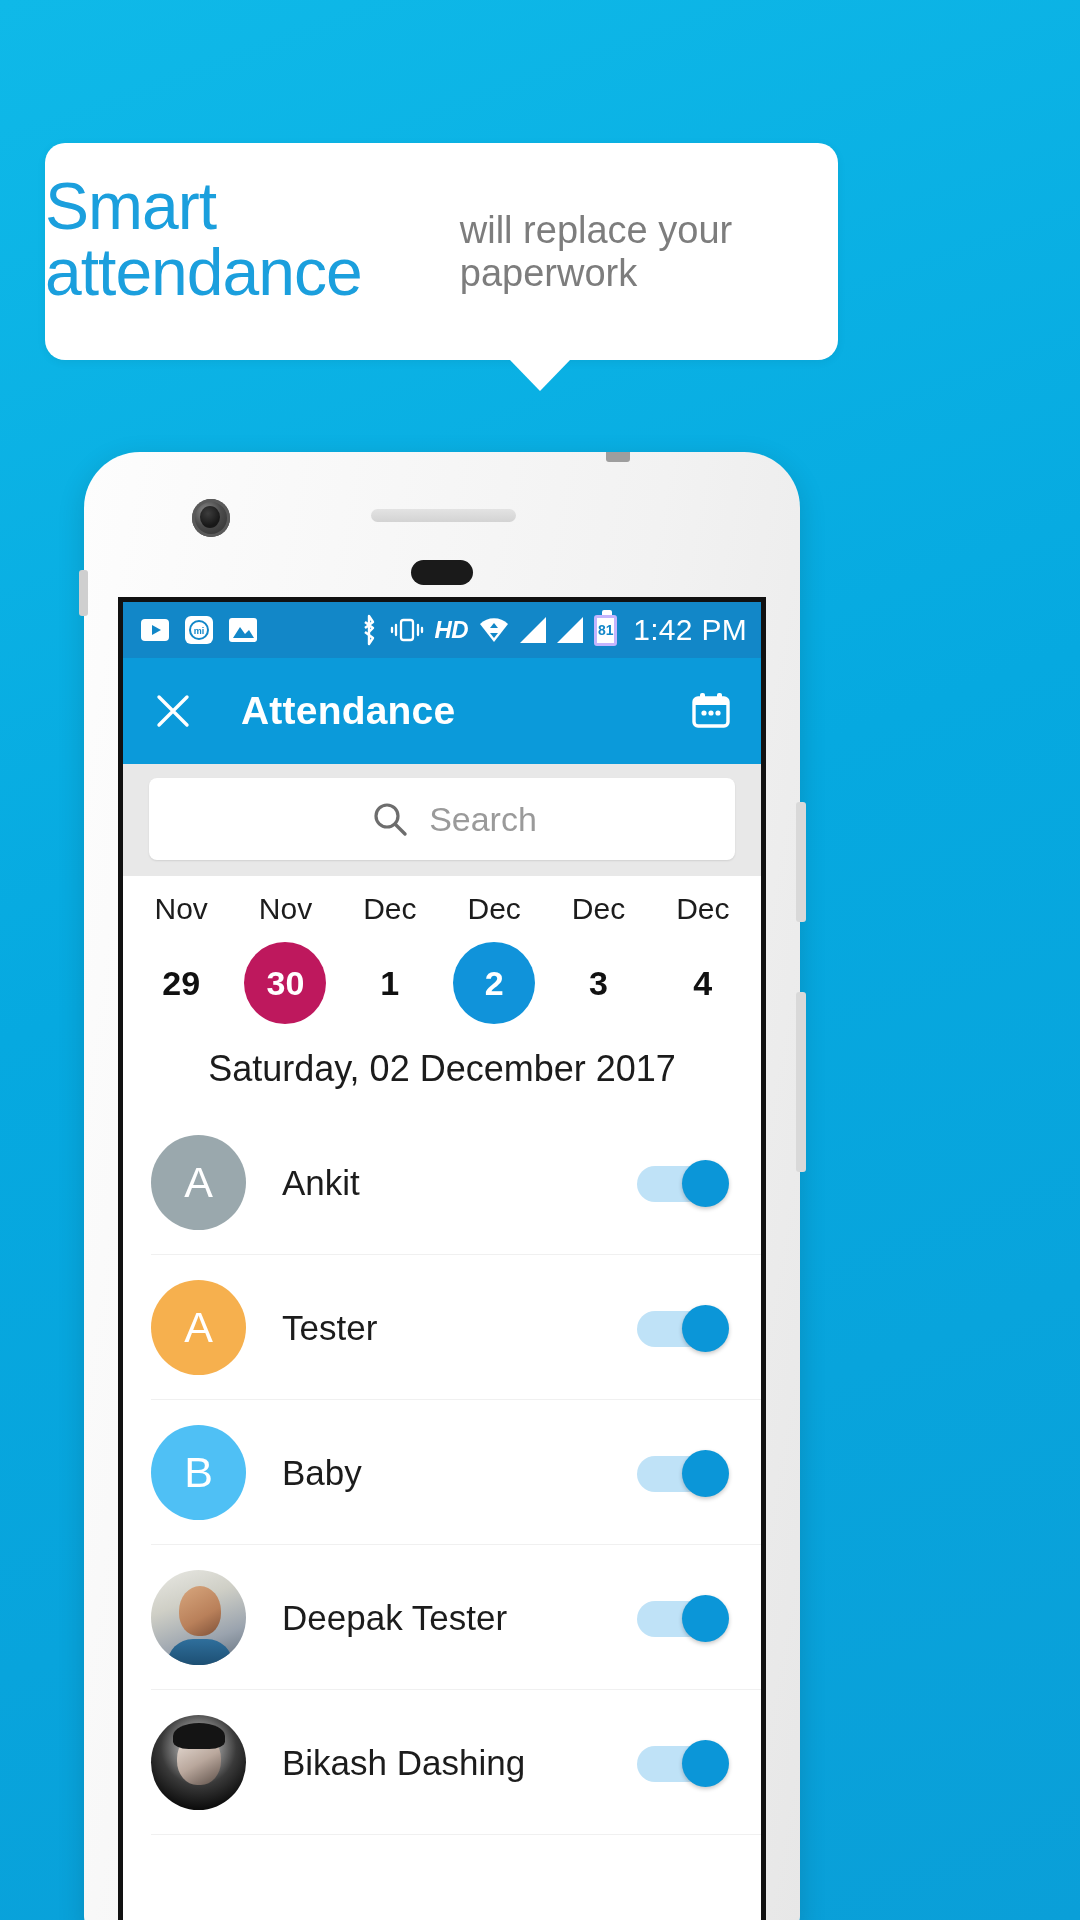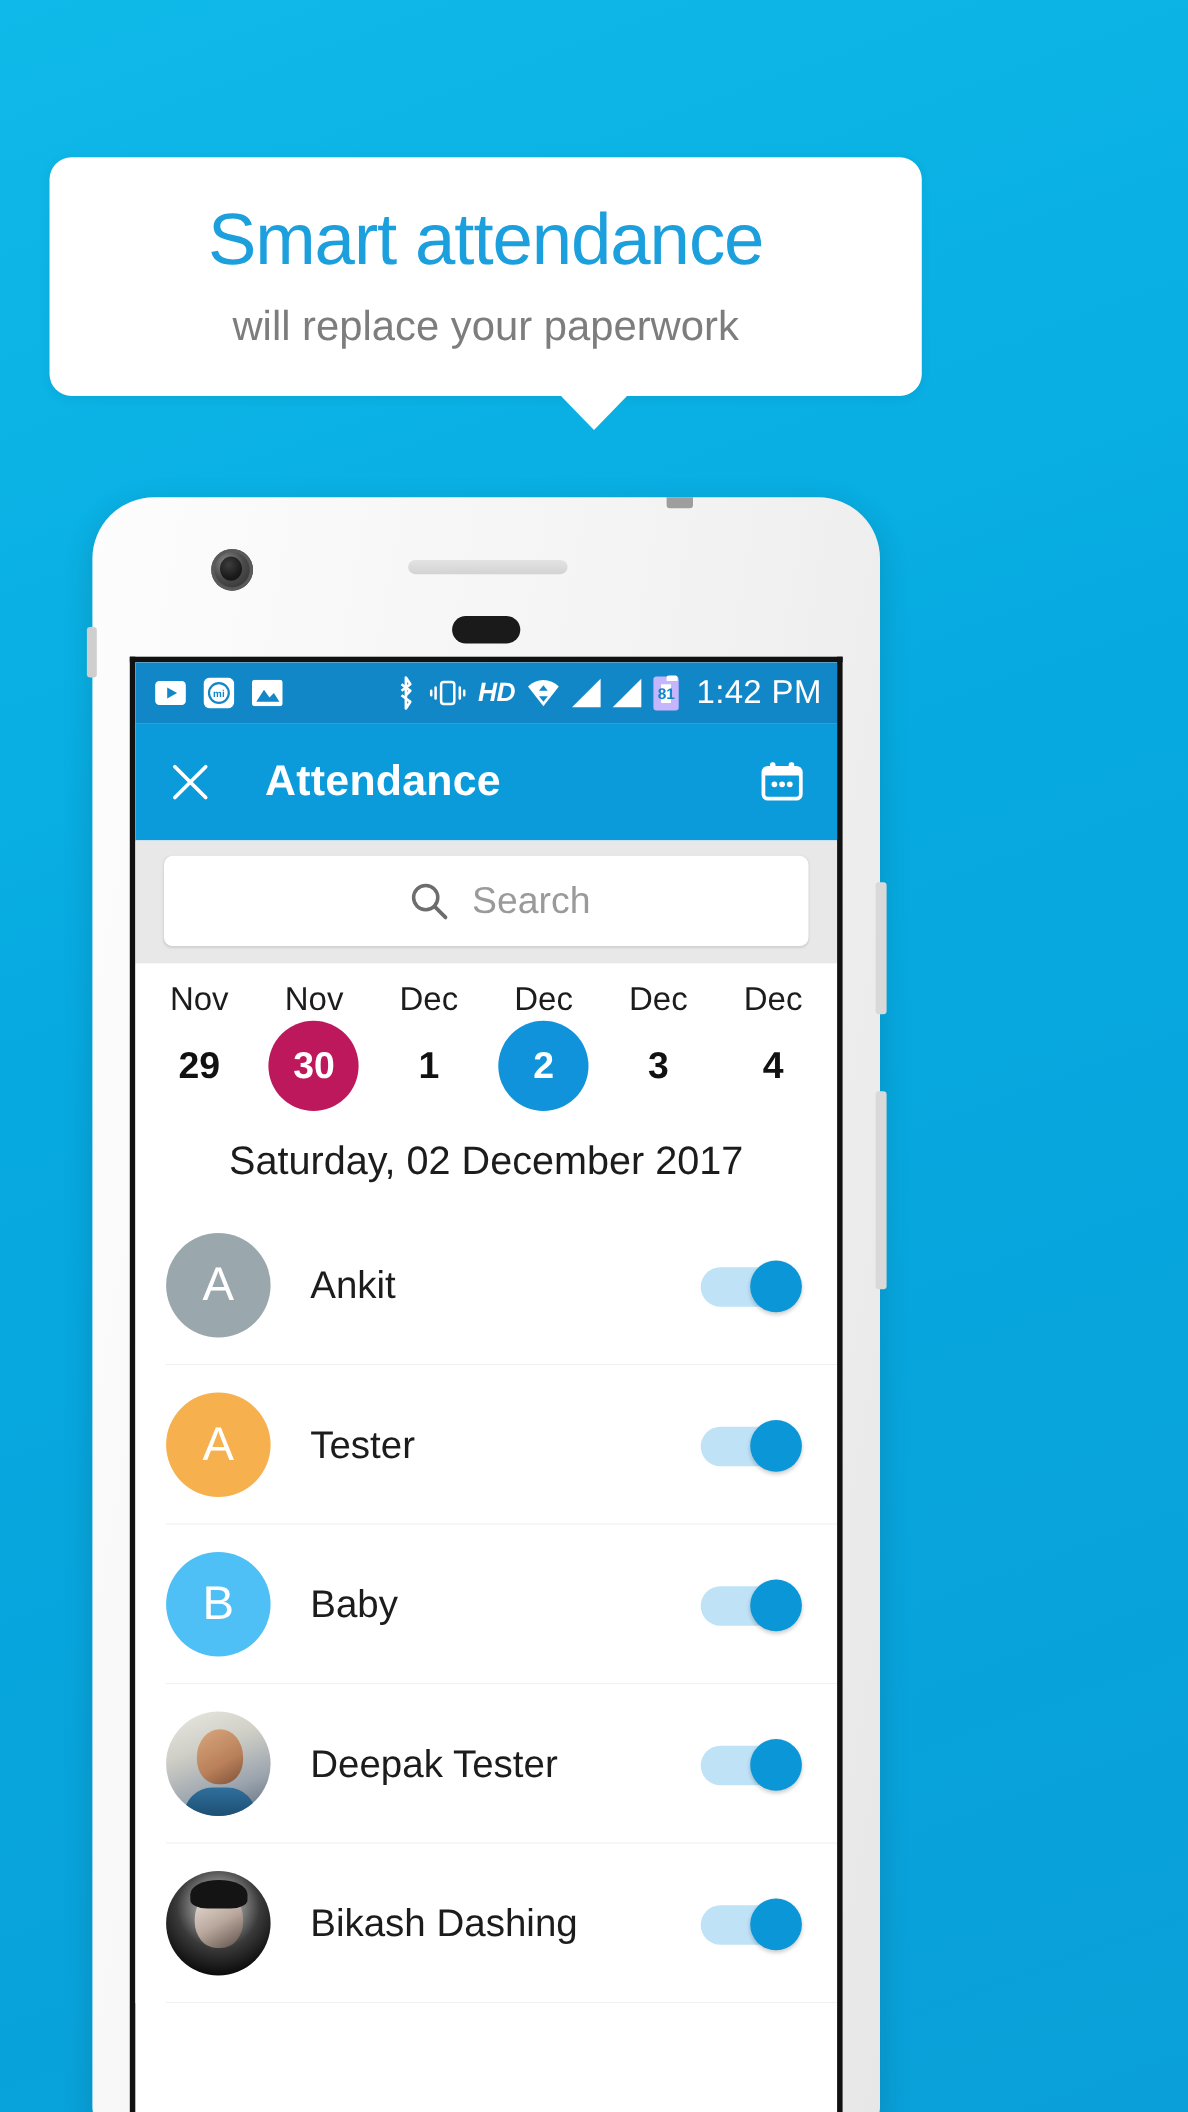--- a/index.html
+++ b/index.html
@@ -17,21 +17,21 @@
   .bubble {
     position: absolute;
     left: 45px;
     top: 143px;
     width: 793px;
     height: 217px;
     background: #ffffff;
     border-radius: 20px;
     box-shadow: 0 2px 10px rgba(0,0,0,0.06);
     display: flex;
-    flex-direction: column;
+    flex-direction: row;
     align-items: center;
     justify-content: center;
   }
   .bubble-tail {
     position: absolute;
     left: 50%;
     top: 358px;
     transform: translateX(-50%);
     width: 0; height: 0;
     border-left: 32px solid transparent;
@@ -131,21 +131,21 @@
     padding: 0 14px 0 18px;
     color: #ffffff;
   }
   .sb-left { display: flex; align-items: center; gap: 16px; }
   .sb-right { margin-left: auto; display: flex; align-items: center; gap: 11px; }
   .sb-icon { display: inline-flex; justify-content: center; }
   .sb-time { font-size: 30px; font-weight: 400; letter-spacing: 0.3px; margin-left: 5px; }
   .hd-txt { font-size: 24px; font-style: italic; font-weight: 700; letter-spacing: -0.5px; }
   .batt {
     position: relative; width: 23px; height: 31px;
-    border: 7px solid #c4b5fd; border-radius: 3px;
+    border: 3px solid #c4b5fd; border-radius: 3px;
     display: flex; align-items: center; justify-content: center;
     font-size: 14px; font-weight: 700; color: #1287c8; background: #fff;
   }
   .batt::before {
     content: ""; position: absolute; top: -8px; left: 5px;
     width: 10px; height: 5px; background: #ffffff; border-radius: 2px 2px 0 0;
   }
   .sig-tri {
     width: 0; height: 0;
     border-left: 26px solid transparent;
@@ -192,21 +192,21 @@
     display: flex;
     padding: 16px 6px 10px 6px;
     background: #ffffff;
   }
   .datecol {
     flex: 1;
     display: flex;
     flex-direction: column;
     align-items: center;
   }
-  .month { font-size: 30px; color: #1c1c1c; font-weight: 400; margin-bottom: 2px; }
+  .month { font-size: 30px; color: #1c1c1c; font-weight: 400; margin-bottom: 16px; }
   .daynum {
     width: 82px; height: 82px;
     display: flex; align-items: center; justify-content: center;
     font-size: 34px; font-weight: 700; color: #111111;
     border-radius: 50%;
   }
   .daynum.today { background: #be185d; color: #ffffff; }
   .daynum.selected { background: #1093da; color: #ffffff; }
 
   

